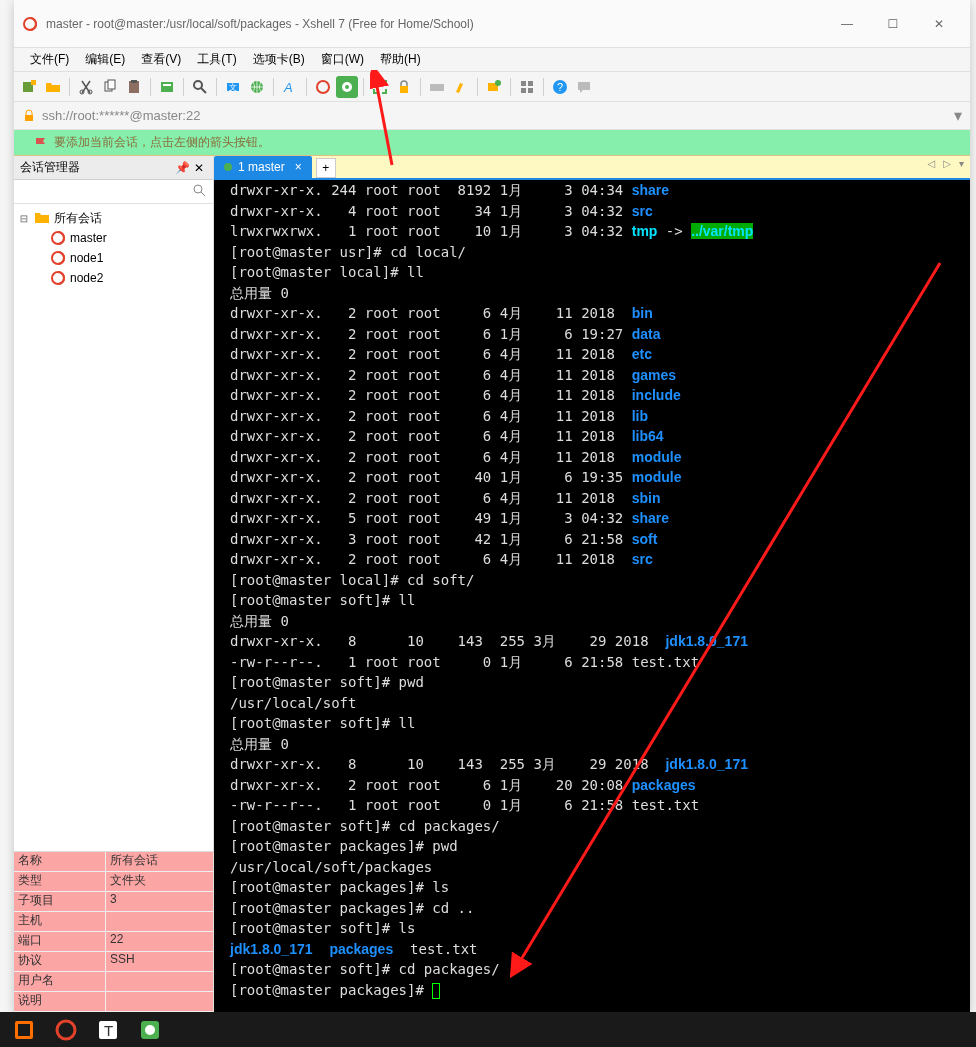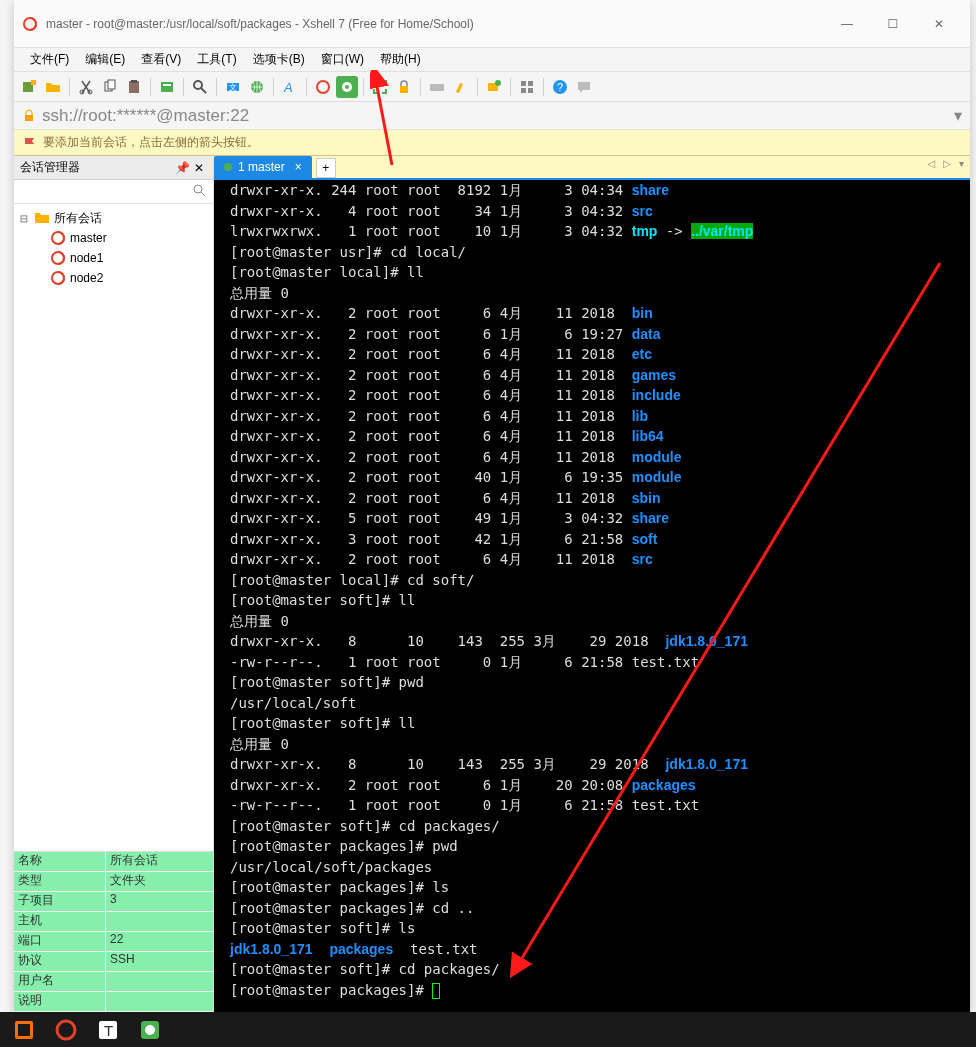--- a/index.html
+++ b/index.html
@@ -10,38 +10,38 @@
 .titlebar .title { font-size:12px; color:#666; flex:1; }
 .titlebar .winbtn { width:46px; height:30px; display:flex; align-items:center; justify-content:center; font-size:12px; color:#666; }
 .menubar { height:24px; display:flex; align-items:center; background:#f5f5f5; border-bottom:1px solid #e0e0e0; padding-left:8px; }
 .menubar .menu { font-size:12px; padding:4px 8px; cursor:pointer; }
 .toolbar { height:30px; display:flex; align-items:center; background:#f5f5f5; border-bottom:1px solid #e0e0e0; padding:0 4px; gap:2px; }
 .tbtn { width:22px; height:22px; display:flex; align-items:center; justify-content:center; cursor:pointer; border-radius:2px; }
 .tbtn svg { width:16px; height:16px; }
 .tsep { width:1px; height:18px; background:#d0d0d0; margin:0 3px; }
 .addr { height:28px; display:flex; align-items:center; background:#f5f5f5; border-bottom:1px solid #e0e0e0; padding:0 8px; }
 .addr .lock { width:14px; height:14px; margin-right:6px; color:#ffa000; }
-.addr .txt { font-size:17px; color:#888; flex:1; }
-.hint { height:26px; display:flex; align-items:center; background:#fef9c3; border-bottom:1px solid #e0c080; padding:0 9px; font-size:12px; color:#8a6d3b; }
+.addr .txt { font-size:13px; color:#888; flex:1; }
+.hint { height:26px; display:flex; align-items:center; background:#86efac; border-bottom:1px solid #e0c080; padding:0 20px; font-size:12px; color:#8a6d3b; }
 .hint .flag { width:14px; height:14px; margin-right:6px; color:#d9534f; }
 .body { flex:1; display:flex; overflow:hidden; }
 .sidebar { width:200px; border-right:1px solid #ddd; display:flex; flex-direction:column; background:#fafafa; }
 .sidehead { height:24px; display:flex; align-items:center; background:#ececec; border-bottom:1px solid #d0d0d0; padding:0 6px; font-size:12px; }
 .sidehead .sp { flex:1; }
 .sidehead .btn { width:16px; height:16px; display:flex; align-items:center; justify-content:center; cursor:pointer; }
 .search { height:24px; border-bottom:1px solid #e0e0e0; position:relative; }
 .search input { width:100%; height:100%; border:0; padding:0 24px 0 6px; font-size:12px; background:#fff; outline:none; }
 .search .mag { position:absolute; right:6px; top:4px; width:14px; height:14px; color:#888; }
 .tree { flex:1; overflow:auto; background:#fff; padding:4px 0; font-size:12px; }
 .tree .node { display:flex; align-items:center; height:20px; padding-left:4px; cursor:pointer; }
 .tree .exp { width:12px; text-align:center; font-size:10px; color:#666; }
 .tree .ico { width:16px; height:16px; margin:0 4px; }
 .tree .lbl {}
 .tree .sub { padding-left:28px; }
-.props { border-top:1px solid #ddd; background:#86efac; font-size:12px; }
+.props { border-top:1px solid #ddd; background:#fca5a5; font-size:12px; }
 .props .row { display:flex; height:20px; border-bottom:1px solid #eee; }
 .props .k { width:92px; padding-left:4px; border-right:1px solid #eee; color:#333; }
 .props .v { flex:1; padding-left:4px; color:#333; }
 .main { flex:1; display:flex; flex-direction:column; background:#fff; }
 .tabbar { height:24px; display:flex; background:#fef9c3; border-bottom:2px solid #1e88e5; align-items:flex-end; position:relative; }
 .tab { height:22px; background:#1e88e5; color:#fff; font-size:12px; display:flex; align-items:center; padding:0 10px; gap:6px; border-radius:2px 2px 0 0; cursor:pointer; }
 .tab .dot { width:8px; height:8px; border-radius:50%; background:#4caf50; }
 .tab .close { margin-left:4px; }
 .tabadd { width:20px; height:20px; display:flex; align-items:center; justify-content:center; background:#fff; border:1px solid #ccc; margin-left:4px; cursor:pointer; font-size:12px; }
 .tabnav { position:absolute; right:6px; top:2px; display:flex; gap:8px; color:#888; font-size:10px; }

